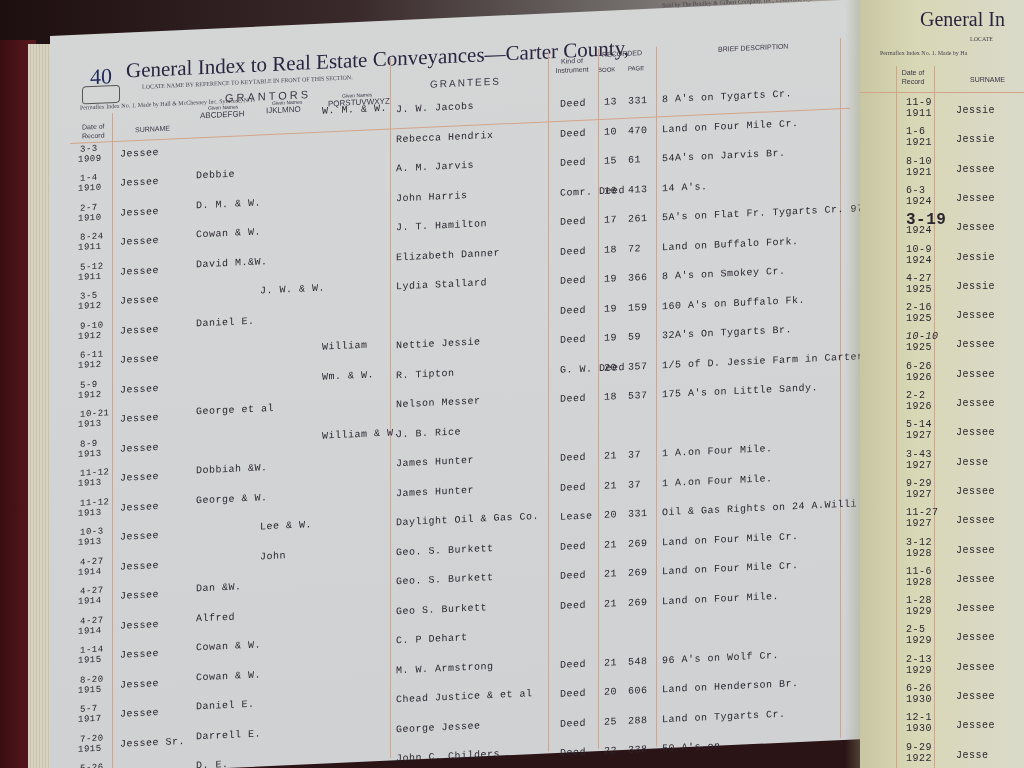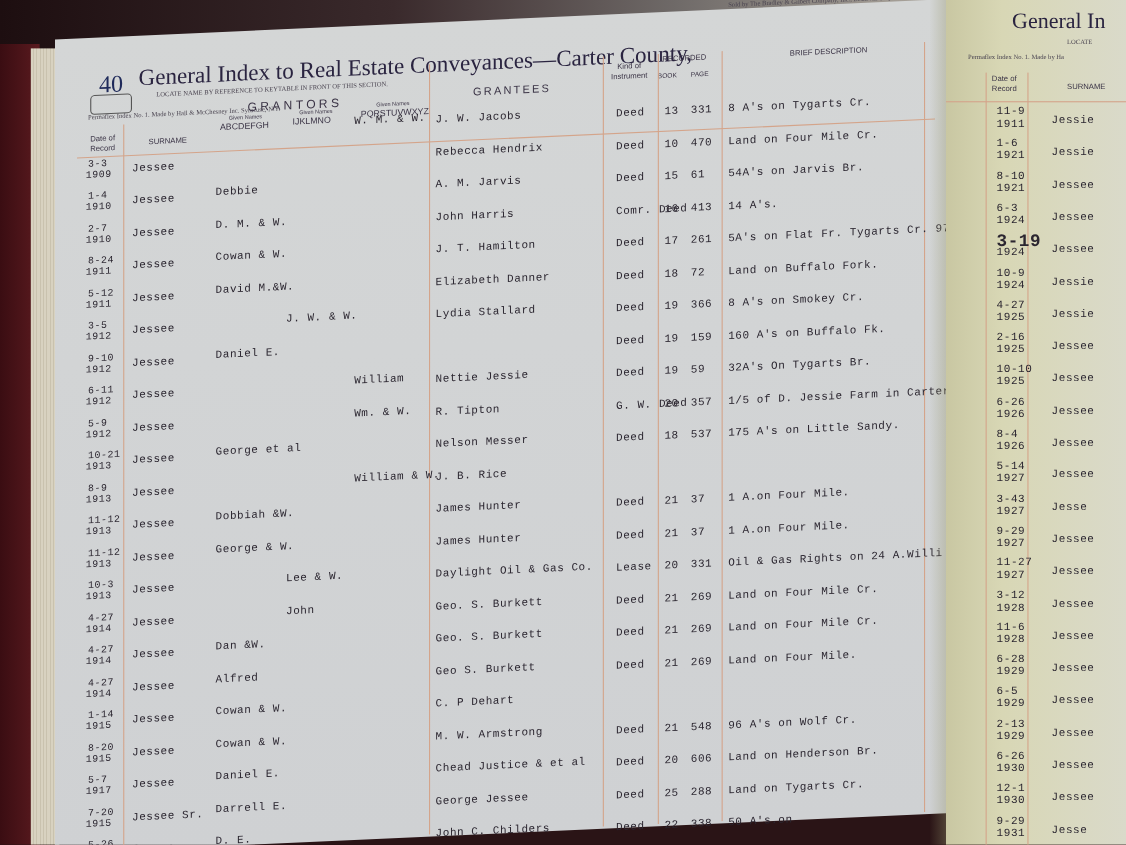--- a/index.html
+++ b/index.html
@@ -381,59 +381,59 @@
       <div class="tw d" style="left: 96px; top: 223.2px; font-size: 10px;">Jessee</div>
       <div class="tw d" style="left: 46px; top: 244.5px; font-size: 10px;">10-9</div>
       <div class="tw d" style="left: 46px; top: 255.5px; font-size: 10px;">1924</div>
       <div class="tw d" style="left: 96px; top: 252.5px; font-size: 10px;">Jessie</div>
       <div class="tw d" style="left: 46px; top: 273.8px; font-size: 10px;">4-27</div>
       <div class="tw d" style="left: 46px; top: 284.8px; font-size: 10px;">1925</div>
       <div class="tw d" style="left: 96px; top: 281.8px; font-size: 10px;">Jessie</div>
       <div class="tw d" style="left: 46px; top: 303.1px; font-size: 10px;">2-16</div>
       <div class="tw d" style="left: 46px; top: 314.1px; font-size: 10px;">1925</div>
       <div class="tw d" style="left: 96px; top: 311.1px; font-size: 10px;">Jessee</div>
-      <div class="tw d" style="left: 46px; top: 332.4px; font-size: 10px;">10-10</div>
+      <div class="tw d" style="left: 46px; top: 332.4px; font-size: 10px; font-style: italic;">10-10</div>
       <div class="tw d" style="left: 46px; top: 343.4px; font-size: 10px;">1925</div>
       <div class="tw d" style="left: 96px; top: 340.4px; font-size: 10px;">Jessee</div>
       <div class="tw d" style="left: 46px; top: 361.7px; font-size: 10px;">6-26</div>
       <div class="tw d" style="left: 46px; top: 372.7px; font-size: 10px;">1926</div>
       <div class="tw d" style="left: 96px; top: 369.7px; font-size: 10px;">Jessee</div>
-      <div class="tw d" style="left: 46px; top: 391px; font-size: 10px;">8-4</div>
+      <div class="tw d" style="left: 46px; top: 391px; font-size: 10px;">2-2</div>
       <div class="tw d" style="left: 46px; top: 402px; font-size: 10px;">1926</div>
       <div class="tw d" style="left: 96px; top: 399px; font-size: 10px;">Jessee</div>
       <div class="tw d" style="left: 46px; top: 420.3px; font-size: 10px;">5-14</div>
       <div class="tw d" style="left: 46px; top: 431.3px; font-size: 10px;">1927</div>
       <div class="tw d" style="left: 96px; top: 428.3px; font-size: 10px;">Jessee</div>
       <div class="tw d" style="left: 46px; top: 449.6px; font-size: 10px;">3-43</div>
       <div class="tw d" style="left: 46px; top: 460.6px; font-size: 10px;">1927</div>
       <div class="tw d" style="left: 96px; top: 457.6px; font-size: 10px;">Jesse</div>
       <div class="tw d" style="left: 46px; top: 478.9px; font-size: 10px;">9-29</div>
       <div class="tw d" style="left: 46px; top: 489.9px; font-size: 10px;">1927</div>
       <div class="tw d" style="left: 96px; top: 486.9px; font-size: 10px;">Jessee</div>
       <div class="tw d" style="left: 46px; top: 508.2px; font-size: 10px;">11-27</div>
       <div class="tw d" style="left: 46px; top: 519.2px; font-size: 10px;">1927</div>
       <div class="tw d" style="left: 96px; top: 516.2px; font-size: 10px;">Jessee</div>
       <div class="tw d" style="left: 46px; top: 537.5px; font-size: 10px;">3-12</div>
       <div class="tw d" style="left: 46px; top: 548.5px; font-size: 10px;">1928</div>
       <div class="tw d" style="left: 96px; top: 545.5px; font-size: 10px;">Jessee</div>
       <div class="tw d" style="left: 46px; top: 566.8px; font-size: 10px;">11-6</div>
       <div class="tw d" style="left: 46px; top: 577.8px; font-size: 10px;">1928</div>
       <div class="tw d" style="left: 96px; top: 574.8px; font-size: 10px;">Jessee</div>
-      <div class="tw d" style="left: 46px; top: 596.1px; font-size: 10px;">6-28</div>
+      <div class="tw d" style="left: 46px; top: 596.1px; font-size: 10px;">1-28</div>
       <div class="tw d" style="left: 46px; top: 607.1px; font-size: 10px;">1929</div>
       <div class="tw d" style="left: 96px; top: 604.1px; font-size: 10px;">Jessee</div>
-      <div class="tw d" style="left: 46px; top: 625.4px; font-size: 10px;">6-5</div>
+      <div class="tw d" style="left: 46px; top: 625.4px; font-size: 10px;">2-5</div>
       <div class="tw d" style="left: 46px; top: 636.4px; font-size: 10px;">1929</div>
       <div class="tw d" style="left: 96px; top: 633.4px; font-size: 10px;">Jessee</div>
       <div class="tw d" style="left: 46px; top: 654.7px; font-size: 10px;">2-13</div>
       <div class="tw d" style="left: 46px; top: 665.7px; font-size: 10px;">1929</div>
       <div class="tw d" style="left: 96px; top: 662.7px; font-size: 10px;">Jessee</div>
       <div class="tw d" style="left: 46px; top: 684px; font-size: 10px;">6-26</div>
       <div class="tw d" style="left: 46px; top: 695px; font-size: 10px;">1930</div>
       <div class="tw d" style="left: 96px; top: 692px; font-size: 10px;">Jessee</div>
       <div class="tw d" style="left: 46px; top: 713.3px; font-size: 10px;">12-1</div>
       <div class="tw d" style="left: 46px; top: 724.3px; font-size: 10px;">1930</div>
       <div class="tw d" style="left: 96px; top: 721.3px; font-size: 10px;">Jessee</div>
       <div class="tw d" style="left: 46px; top: 742.6px; font-size: 10px;">9-29</div>
-      <div class="tw d" style="left: 46px; top: 753.6px; font-size: 10px;">1931</div>
+      <div class="tw d" style="left: 46px; top: 753.6px; font-size: 10px;">1922</div>
       <div class="tw d" style="left: 96px; top: 750.6px; font-size: 10px;">Jesse</div>
     </div>
 </div>
 
 </body></html>

